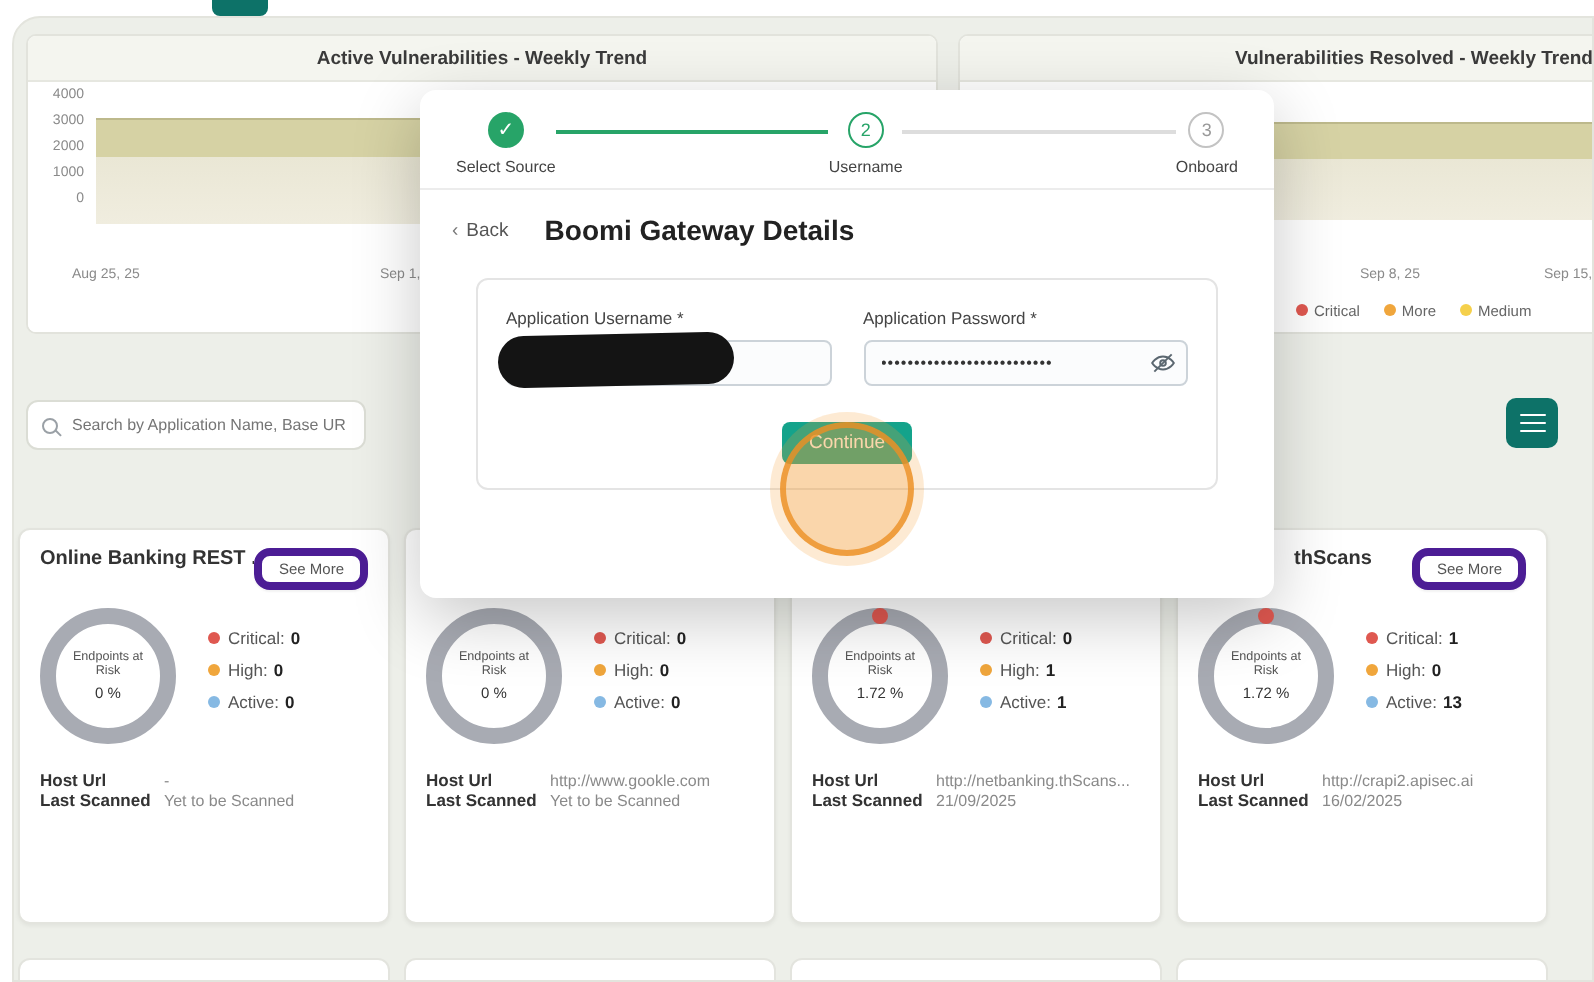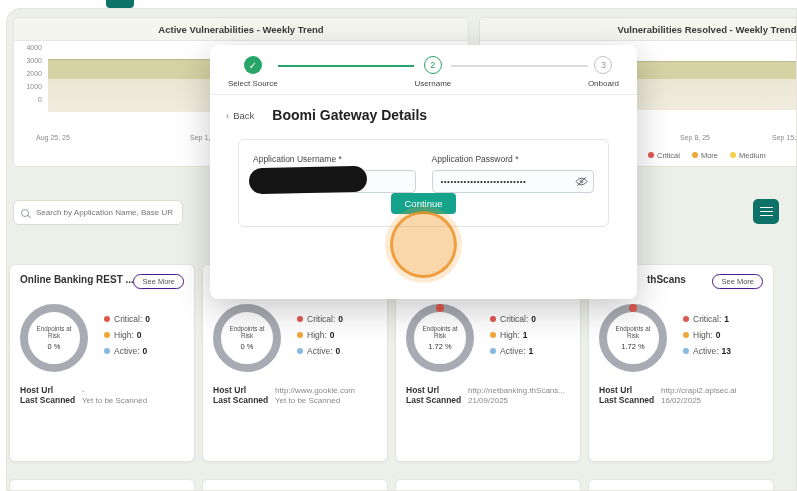--- a/index.html
+++ b/index.html
@@ -29,21 +29,21 @@
   .mag{position:relative;width:8px;height:8px;min-width:8px;border:1.3px solid #9aa0a6;border-radius:50%;margin-right:5px;box-sizing:border-box;}
   .mag::after{content:"";position:absolute;right:-3px;bottom:-2px;width:4px;height:1.3px;background:#9aa0a6;transform:rotate(45deg);}
   .list-btn{position:absolute;left:746px;top:190px;width:26px;height:25px;background:#0d7268;border:none;border-radius:5px;display:flex;flex-direction:column;align-items:center;justify-content:center;gap:2.5px;cursor:pointer;}
   .list-btn i{display:block;width:13px;height:1.6px;background:#fff;border-radius:1px;}
 
   
   .card{position:absolute;top:255px;width:186px;height:198px;background:#fff;border:1px solid #e3e4de;border-radius:6px;box-shadow:0 1px 2px rgba(0,0,0,.05);padding:9px 10px;box-sizing:border-box;}
   .card-top{display:flex;justify-content:space-between;align-items:flex-start;height:20px;}
   .card-title{font-size:10px;font-weight:bold;color:#333;white-space:nowrap;overflow:hidden;}
   .title-offset{padding-left:48px;}
-  .see-more{font-size:7.5px;color:#555;background:#fff;border:1px solid #4c1d95;border-radius:8px;padding:2px 8px;box-shadow:0 1px 1px rgba(0,0,0,.05);cursor:pointer;font-family:inherit;white-space:nowrap;}
+  .see-more{font-size:7.5px;color:#555;background:#fff;border:4px solid #4c1d95;border-radius:8px;padding:2px 8px;box-shadow:0 1px 1px rgba(0,0,0,.05);cursor:pointer;font-family:inherit;white-space:nowrap;}
   .gauge-row{display:flex;margin-top:10px;}
   .donut{position:relative;width:68px;height:68px;border:8px solid #a8abb3;border-radius:50%;box-sizing:content-box;width:52px;height:52px;display:flex;flex-direction:column;align-items:center;justify-content:center;}
   .donut .glabel{font-size:6.3px;color:#555;text-align:center;width:46px;}
   .donut .gval{font-size:7.5px;color:#333;margin-top:3px;}
   .donut.crit::before{content:"";position:absolute;top:-8px;left:50%;margin-left:-4px;width:8px;height:8px;border-radius:50%;background:#df5850;}
   .stats{margin-left:16px;margin-top:4px;text-align:right;}
   .stat{display:flex;align-items:center;margin:6px 0;font-size:8.5px;color:#555;white-space:nowrap;}
   .stat b{color:#222;margin-left:3px;font-weight:bold;}
   .sdot{width:6px;height:6px;border-radius:50%;margin-right:4px;}
   .host{display:flex;margin-top:13px;font-size:8.5px;align-items:baseline;}
@@ -71,21 +71,21 @@
   .back-link{font-size:9.5px;color:#555;margin-right:18px;background:none;border:none;font-family:inherit;cursor:pointer;padding:0;}
   .back-link .chev{margin-right:4px;color:#777;}
   .m-section-title{font-size:14px;font-weight:bold;color:#222;}
   .m-box{margin:8px 28px 0;border:1px solid #e4e4e4;border-radius:6px;padding:14px 14px 12px;box-sizing:border-box;}
   .fields{display:grid;grid-template-columns:1fr 1fr;gap:16px;}
   .field label{display:block;font-size:8.5px;color:#444;margin-bottom:6px;}
   .finput{position:relative;}
   .finput input{width:100%;height:23px;box-sizing:border-box;border:1px solid #ccd3d9;border-radius:4px;background:#fbfcfd;font-size:8px;padding:0 8px;color:#333;font-family:inherit;letter-spacing:.5px;}
   .scribble{position:absolute;left:-4px;top:-3px;width:118px;height:26px;background:#141414;border-radius:13px;transform:rotate(-1.2deg);}
   .eye{position:absolute;right:6px;top:5px;width:13px;height:13px;cursor:pointer;}
-  .m-actions{display:flex;justify-content:center;margin-top:0;}
+  .m-actions{display:flex;justify-content:center;margin-top:18px;}
   .continue{background:#14a38b;color:#fff;border:none;border-radius:4px;font-size:9.5px;padding:5px 13px;font-family:inherit;cursor:pointer;}
   .highlight{position:absolute;left:390px;top:211px;width:67px;height:67px;border-radius:50%;background:rgba(244,158,54,.42);border:3px solid rgba(236,144,36,.8);box-shadow:0 0 0 5px rgba(244,158,54,.22);z-index:40;box-sizing:border-box;pointer-events:none;}
 </style>
 </head>
 <body>
 
 <div class="screen">
 
   <div class="panel panel-left">
     <div class="panel-h">Active Vulnerabilities - Weekly Trend</div>

